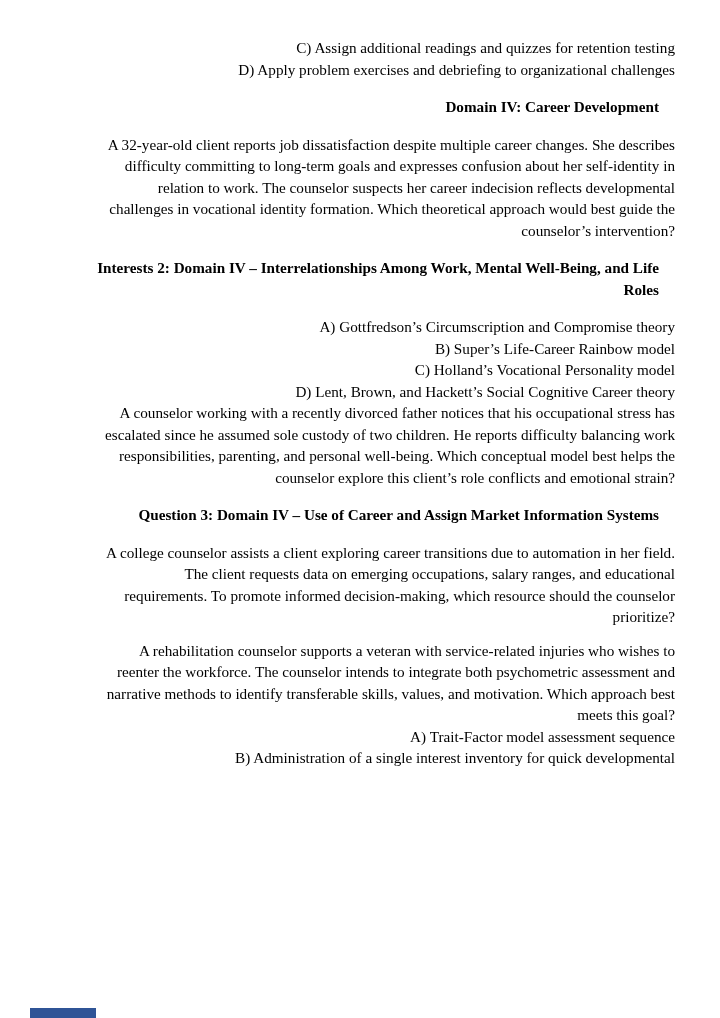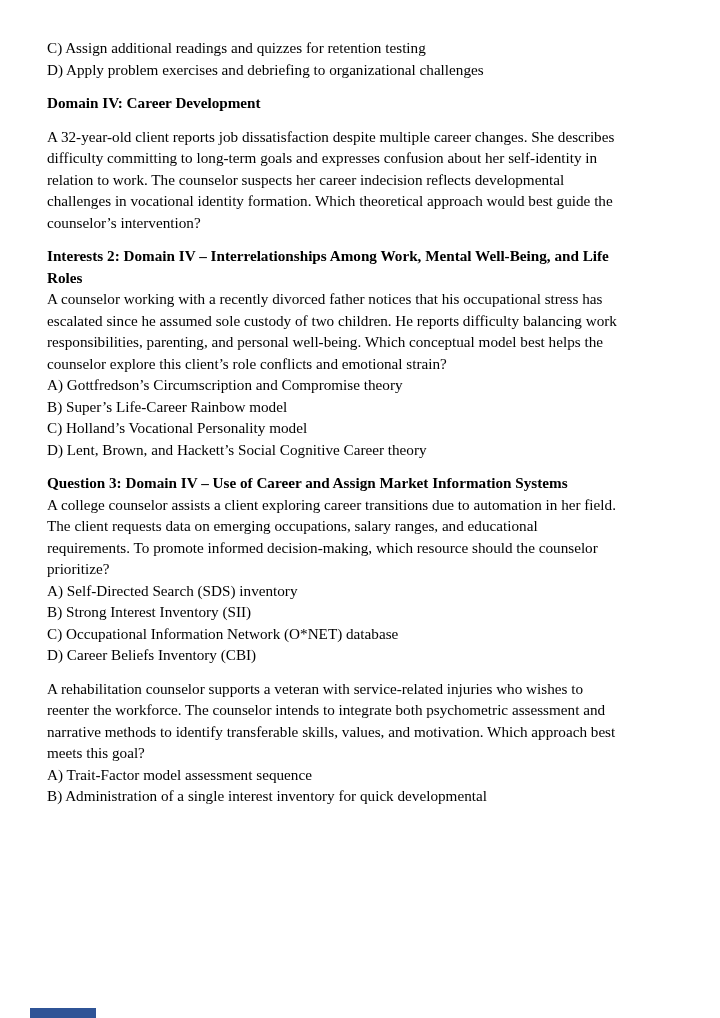--- a/index.html
+++ b/index.html
@@ -30,35 +30,35 @@
     line-height: 21.5px;
     white-space: pre;
     margin: 0;
     font-weight: normal;
   }
   .bold {
     font-weight: bold;
   }
   h2.line-group, h3.line-group {
     font-size: 15.2px;
-    margin: 0;
+    margin: 16px;
   }
   .footer-bar {
     position: absolute;
     left: 30px;
     bottom: 0;
     width: 66px;
     height: 10px;
     background: #2F5496;
   }
 </style>
 </head>
 <body>
 
-<div class="page" style="background: rgb(255, 255, 255); color: rgb(0, 0, 0);">
+<div class="page" style="background: rgb(255, 255, 255); color: rgb(0, 0, 0); text-align: right;">
   <div class="content">
 
     <div class="block">
       <p class="line-group">C) Assign additional readings and quizzes for retention testing
 D) Apply problem exercises and debriefing to organizational challenges</p>
     </div>
 
     <div class="block">
       <h2 class="line-group bold">Domain IV: Career Development</h2>
     </div>
@@ -67,40 +67,36 @@
       <p class="line-group">A 32-year-old client reports job dissatisfaction despite multiple career changes. She describes
 difficulty committing to long-term goals and expresses confusion about her self-identity in
 relation to work. The counselor suspects her career indecision reflects developmental
 challenges in vocational identity formation. Which theoretical approach would best guide the
 counselor’s intervention?</p>
     </div>
 
     <div class="block">
       <h3 class="line-group bold">Interests 2: Domain IV – Interrelationships Among Work, Mental Well-Being, and Life
 Roles</h3>
+      <p class="line-group">A) Gottfredson’s Circumscription and Compromise theory
+B) Super’s Life-Career Rainbow model
+C) Holland’s Vocational Personality model
+D) Lent, Brown, and Hackett’s Social Cognitive Career theory</p>
       <p class="line-group">A counselor working with a recently divorced father notices that his occupational stress has
 escalated since he assumed sole custody of two children. He reports difficulty balancing work
 responsibilities, parenting, and personal well-being. Which conceptual model best helps the
 counselor explore this client’s role conflicts and emotional strain?</p>
-      <p class="line-group">A) Gottfredson’s Circumscription and Compromise theory
-B) Super’s Life-Career Rainbow model
-C) Holland’s Vocational Personality model
-D) Lent, Brown, and Hackett’s Social Cognitive Career theory</p>
     </div>
 
     <div class="block">
       <h3 class="line-group bold">Question 3: Domain IV – Use of Career and Assign Market Information Systems</h3>
       <p class="line-group">A college counselor assists a client exploring career transitions due to automation in her field.
 The client requests data on emerging occupations, salary ranges, and educational
 requirements. To promote informed decision-making, which resource should the counselor
 prioritize?</p>
-      <p class="line-group">A) Self-Directed Search (SDS) inventory
-B) Strong Interest Inventory (SII)
-C) Occupational Information Network (O*NET) database
-D) Career Beliefs Inventory (CBI)</p>
     </div>
 
     <div class="block">
       <p class="line-group">A rehabilitation counselor supports a veteran with service-related injuries who wishes to
 reenter the workforce. The counselor intends to integrate both psychometric assessment and
 narrative methods to identify transferable skills, values, and motivation. Which approach best
 meets this goal?</p>
       <p class="line-group">A) Trait-Factor model assessment sequence
 B) Administration of a single interest inventory for quick developmental</p>
     </div>

